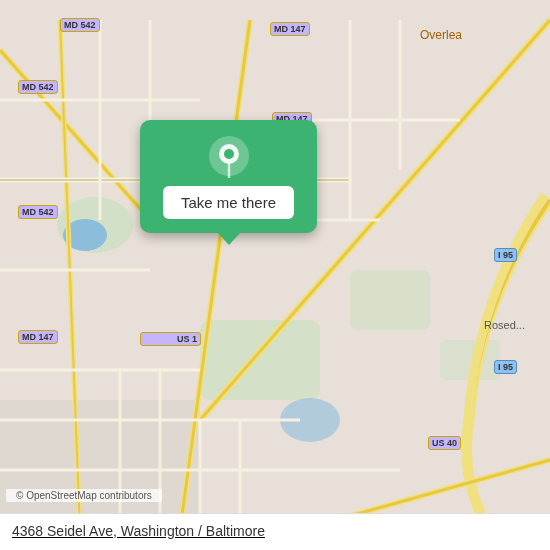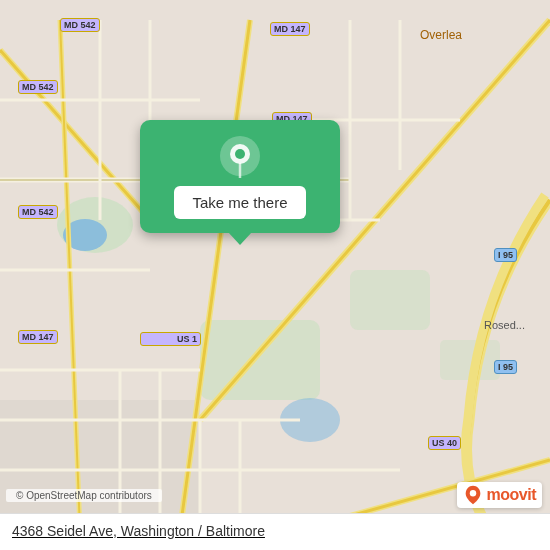--- a/index.html
+++ b/index.html
@@ -45,21 +45,21 @@
       font-size: 14px;
       color: #333;
       font-weight: 400;
     }
 
     
     #popup-card {
       position: absolute;
       top: 120px;
       left: 140px;
-      width: 200px;
+      width: 177px;
       background: #3cb371;
       border-radius: 10px;
       z-index: 20;
       display: flex;
       flex-direction: column;
       align-items: center;
       padding: 14px 16px 14px 16px;
       box-shadow: 0 4px 12px rgba(0,0,0,0.3);
     }
 
@@ -224,25 +224,18 @@
       <circle cx="22" cy="20" r="10" fill="white" opacity="0.9"></circle>
       <circle cx="22" cy="20" r="5" fill="#3cb371"></circle>
 
       <path d="M22 30 L22 44" stroke="white" stroke-width="2.5" stroke-linecap="round" opacity="0.7"></path>
     </svg>
     <button id="take-me-there-btn">Take me there</button>
   </div>
 
   <div id="attribution">© OpenStreetMap contributors</div>
 
-  <div id="moovit-logo">
-    <svg id="moovit-icon" viewBox="0 0 20 24" xmlns="http://www.w3.org/2000/svg">
-      <path d="M10 2 C5.5 2 2 5.8 2 10.5 C2 16 10 22 10 22 C10 22 18 16 18 10.5 C18 5.8 14.5 2 10 2Z" fill="#e8572a"></path>
-      <circle cx="10" cy="10" r="3.5" fill="white"></circle>
-    </svg>
-    <span id="moovit-logo-text">moovit</span>
-  </div>
 
   <div id="bottom-bar">
     <span id="address-text">4368 Seidel Ave, Washington / Baltimore</span>
   </div>
 
 </div>
 
 </body></html>

